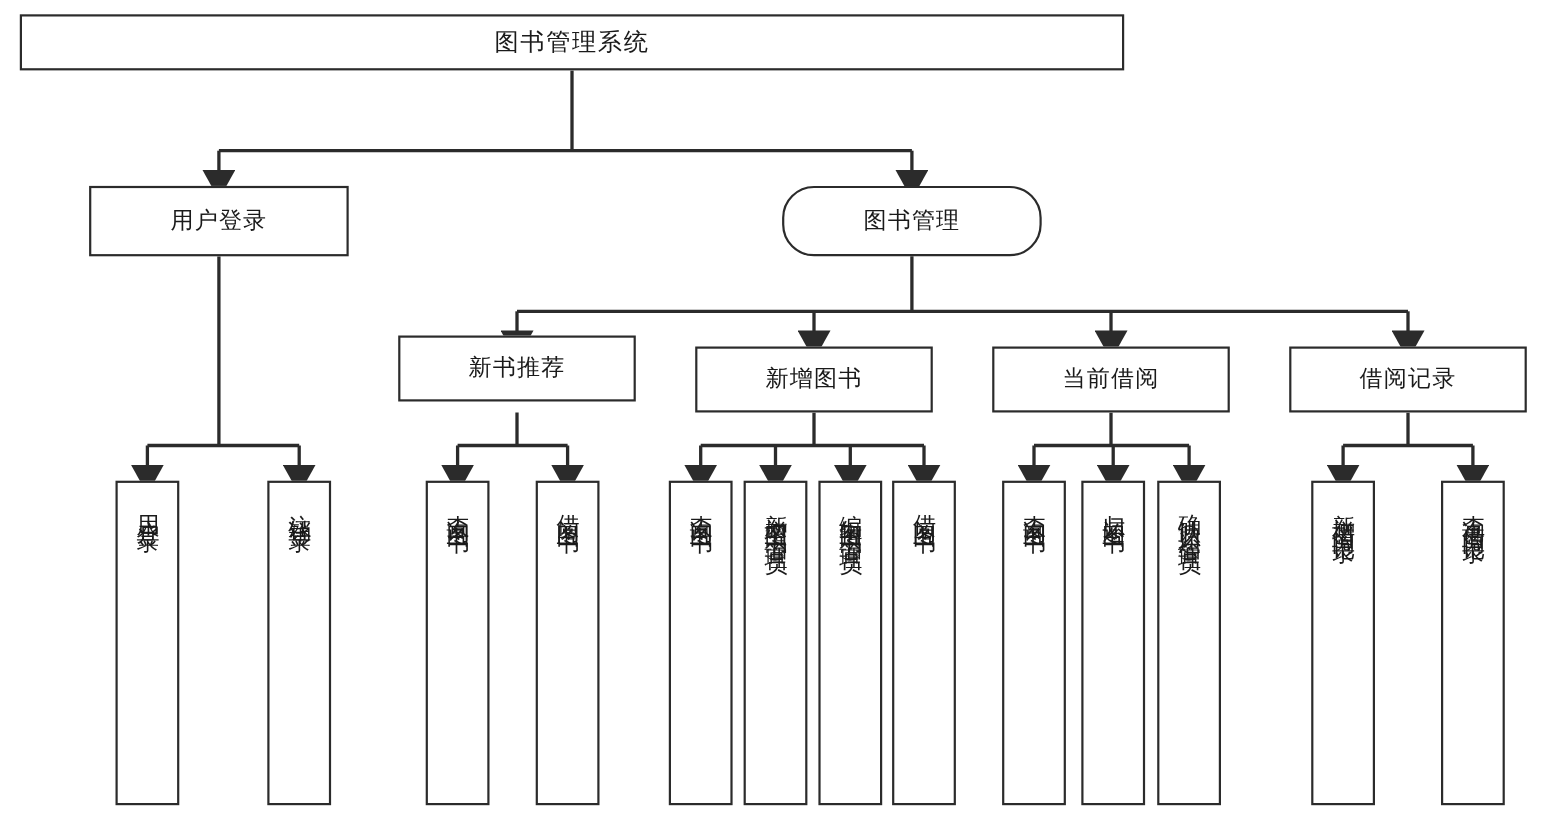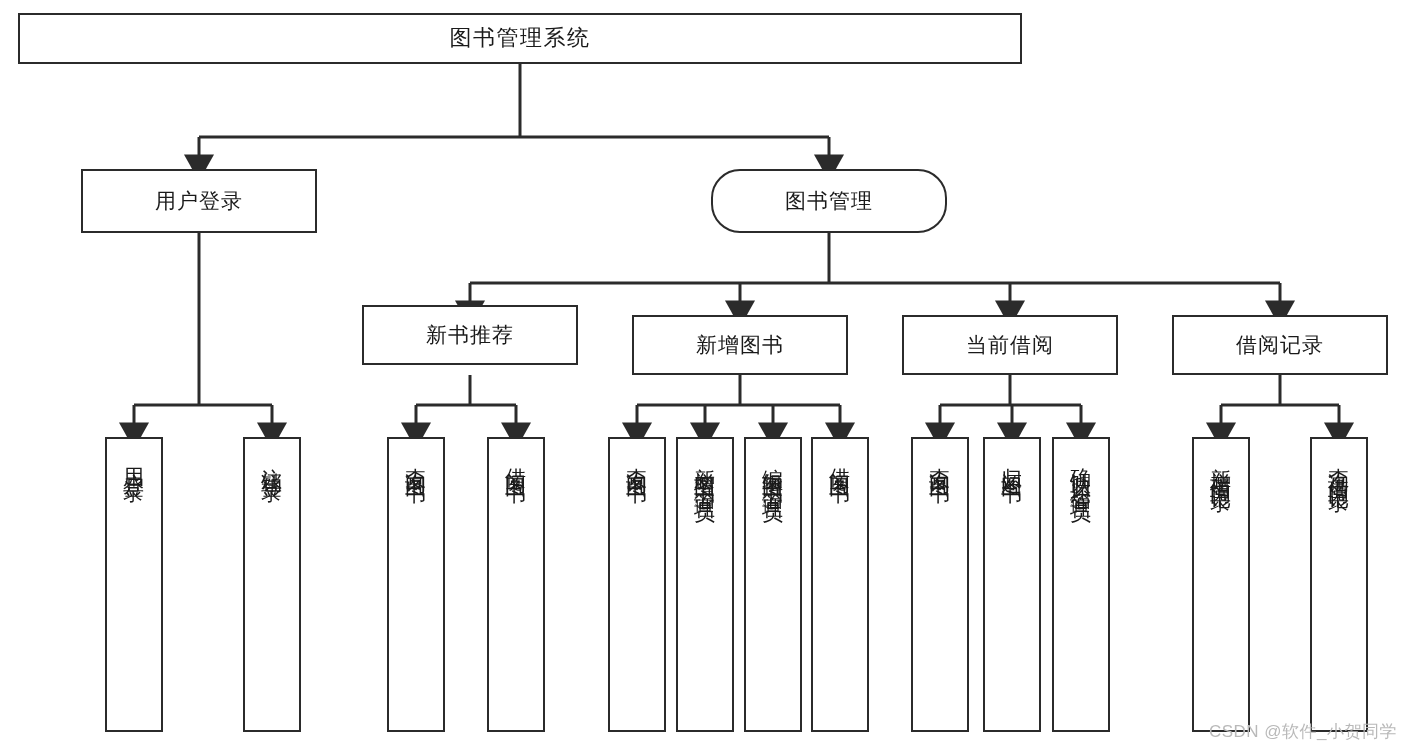--- a/index.html
+++ b/index.html
@@ -137,14 +137,13 @@
         <span class="label">确认归还（管理员）</span>
       </div>
       <div class="node vertical" style="left: 1192px; top: 437px; width: 58px; height: 295px;">
         <span class="label">新增借阅记录</span>
       </div>
       <div class="node vertical" style="left: 1310px; top: 437px; width: 58px; height: 295px;">
         <span class="label">查询借阅记录</span>
       </div>
     </div>
 
-  <div id="watermark">CSDN @软件_小贺同学</div>
 </div>
 
 </body></html>

